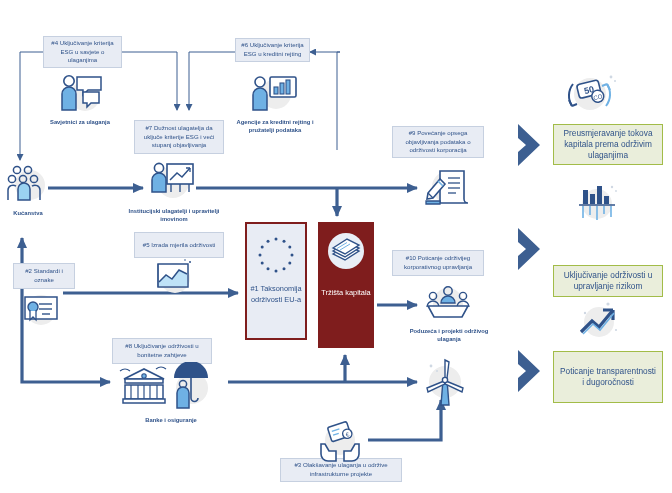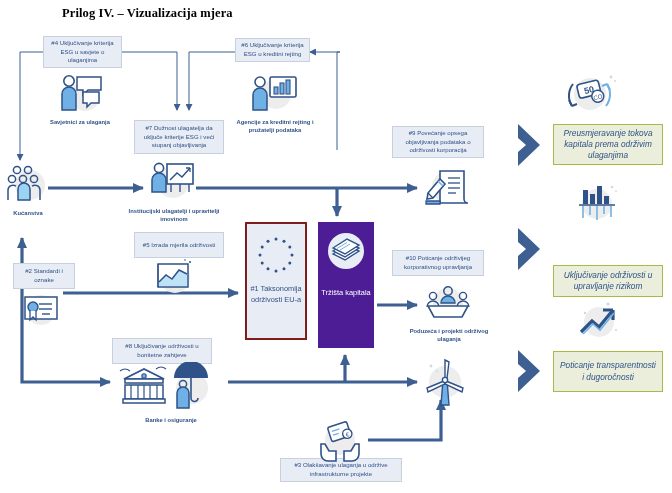--- a/index.html
+++ b/index.html
@@ -23,46 +23,45 @@
     color:#2f5289;font-size:6.1px;line-height:1.45;
     display:flex;align-items:center;justify-content:center;
     text-align:center;padding:2px 3px;
   }
   
   .obox{
     position:absolute;box-sizing:border-box;
     background:#eaeedb;border:1px solid #a2bc48;
     color:#2f5289;font-size:8.3px;line-height:1.35;font-weight:normal;
     display:flex;align-items:center;justify-content:center;
-    text-align:center;padding:3px 5px;font-style:italic;
+    text-align:center;padding:3px 5px;
   }
   
   .cap{
     position:absolute;text-align:center;color:#2f5289;
     font-size:5.8px;line-height:1.4;font-weight:bold;
   }
   
   .colbox{
     position:absolute;box-sizing:border-box;
     display:flex;align-items:flex-end;justify-content:center;
     text-align:center;font-size:7.4px;line-height:1.45;
   }
   .colbox.light{background:#e8ecf4;border:2px solid #7f1d1d;color:#2f5289;}
-  .colbox.dark{background:#4c1d95;color:#ffffff;}
+  .colbox.dark{background:#7f1d1d;color:#ffffff;}
   .colbox .txt{padding-bottom:0;}
   
   svg.lay{position:absolute;left:0;top:0;width:672px;height:493px;overflow:visible;}
   .ic{position:absolute;}
 </style>
 </head>
 <body>
 
 <div id="stage">
 
-  <div class="title">Prilog IV. – Vizualizacija mjera</div>
 
   <svg class="lay" viewBox="0 0 672 493" xmlns="http://www.w3.org/2000/svg">
     <defs>
       <marker id="ah" markerWidth="7" markerHeight="7" refX="6" refY="3.5" orient="auto" markerUnits="userSpaceOnUse">
         <path d="M0,0 L7,3.5 L0,7 z" fill="#3d5f91"></path>
       </marker>
       <marker id="ahb" markerWidth="11" markerHeight="10" refX="10" refY="5" orient="auto" markerUnits="userSpaceOnUse">
         <path d="M0,0 L11,5 L0,10 z" fill="#3d5f91"></path>
       </marker>
     </defs>
@@ -155,21 +154,21 @@
   <div class="mbox" style="left:392px;top:250px;width:92px;height:26px;">#10 Poticanje održivijeg korporativnog upravljanja</div>
 
   <div class="mbox" style="left:112px;top:338px;width:100px;height:26px;">#8 Uključivanje održivosti u bonitetne zahtjeve</div>
 
   <div class="mbox" style="left:280px;top:458px;width:122px;height:24px;">#3 Olakšavanje ulaganja u održive infrastrukturne projekte</div>
 
   <div class="obox" style="left:553px;top:124px;width:110px;height:41px;">Preusmjeravanje tokova kapitala prema održivim ulaganjima</div>
 
   <div class="obox" style="left:553px;top:233px;width:110px;height:32px;margin-top:32px;">Uključivanje održivosti u upravljanje rizikom</div>
 
-  <div class="obox" style="left:553px;top:351px;width:110px;height:41px;">Poticanje transparentnosti i dugoročnosti</div>
+  <div class="obox" style="left:553px;top:351px;width:110px;height:52px;">Poticanje transparentnosti i dugoročnosti</div>
 
   <svg class="ic" style="left:514px;top:122px;width:32px;height:46px;" viewBox="0 0 32 46" xmlns="http://www.w3.org/2000/svg">
     <path d="M4,2 L26,23 L4,44 L4,30 L12,23 L4,16 z" fill="#3d5f91"></path>
   </svg>
   <svg class="ic" style="left:514px;top:226px;width:32px;height:46px;" viewBox="0 0 32 46" xmlns="http://www.w3.org/2000/svg">
     <path d="M4,2 L26,23 L4,44 L4,30 L12,23 L4,16 z" fill="#3d5f91"></path>
   </svg>
   <svg class="ic" style="left:514px;top:348px;width:32px;height:46px;" viewBox="0 0 32 46" xmlns="http://www.w3.org/2000/svg">
     <path d="M4,2 L26,23 L4,44 L4,30 L12,23 L4,16 z" fill="#3d5f91"></path>
   </svg>

